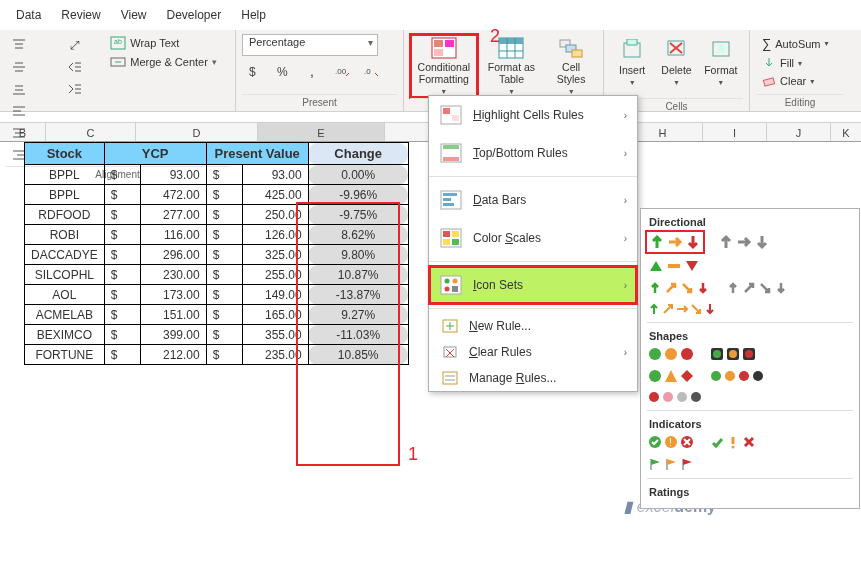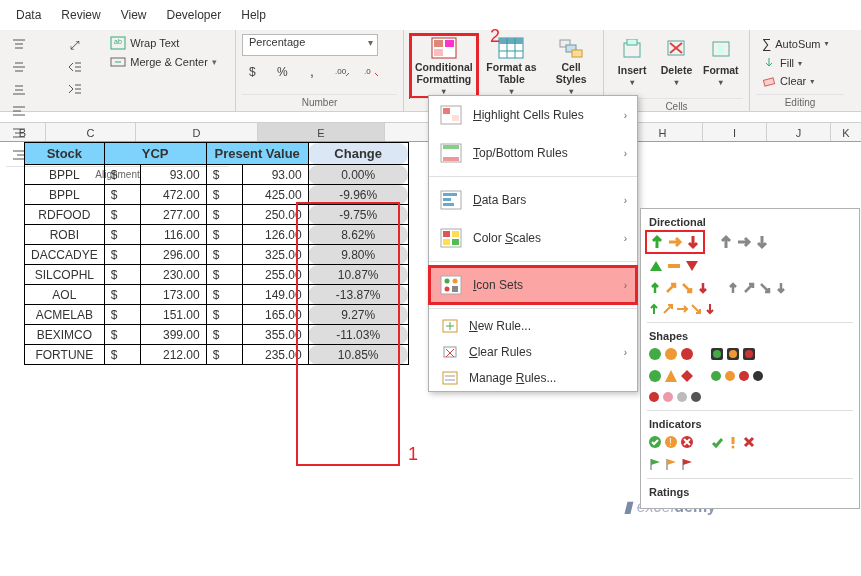--- a/index.html
+++ b/index.html
@@ -9,21 +9,21 @@
 .ribbon-tabs span { color: #333; padding: 4px 2px; cursor: pointer; }
 
 .ribbon { display: flex; background: #f3f2f1; border-bottom: 1px solid #d0d0d0; height: 82px; }
 .grp { border-right: 1px solid #d0d0d0; padding: 4px 6px 0; display: flex; flex-direction: column; }
 .grp-body { flex: 1; display: flex; align-items: flex-start; }
 .grp-label { font-size: 10px; color: #666; text-align: center; padding: 2px 0 3px; border-top: 1px solid #e3e3e3; }
 .mini-btn { width: 24px; height: 20px; display: inline-flex; align-items: center; justify-content: center; background: transparent; margin: 1px; cursor: pointer; }
 .wrap-btn, .merge-btn { display: inline-flex; align-items: center; gap: 4px; padding: 2px 6px; cursor: pointer; font-size: 11px;}
 .dropdown { height: 22px; border: 1px solid #b8b8b8; background: #fff; padding: 1px 16px 1px 6px; font-size: 11px; position: relative; cursor: pointer;}
 .dropdown::after { content: "▾"; position: absolute; right: 4px; top: 2px; font-size: 10px; color: #666;}
-.big-btn { display: flex; flex-direction: column; align-items: center; justify-content: flex-start; width: 68px; height: 64px; padding: 2px; cursor: pointer; font-size: 10.5px; text-align: center; gap: 2px; font-weight: bold;}
+.big-btn { display: flex; flex-direction: column; align-items: center; justify-content: flex-start; width: 68px; height: 64px; padding: 2px; cursor: pointer; font-size: 10.5px; text-align: center; gap: 2px;}
 .big-btn .icon { width: 28px; height: 26px; display: flex; align-items: center; justify-content: center; }
 .high-red { outline: 3px solid #e8242b; outline-offset: -2px; }
 .callout { position: absolute; color: #e8242b; font-size: 18px; font-weight: 400;}
 
 .colhdr { display: flex; border-top: 1px solid #d0d0d0; border-bottom: 1px solid #a0a0a0; background: #f5f5f5; height: 20px; margin-top: 10px; }
 .colhdr div { flex: none; text-align: center; font-size: 11px; color: #444; border-right: 1px solid #d0d0d0; line-height: 20px; }
 .colhdr .sel { background: #d8d8d8; }
 
 .sheet { position: relative; padding-left: 14px; }
 .title-bar { margin: 14px 10px 12px; background: #2e3a6b; color: #fff; font-weight: bold; text-align: center; padding: 6px; font-size: 15px; }
@@ -31,21 +31,21 @@
 .tbl th { background: #7dd3fc; border: 1px solid #000; padding: 3px 6px; font-weight: bold; font-size: 13px; text-align: center; }
 .tbl td { border: 1px solid #000; padding: 2px 6px; font-size: 12px; height: 20px; }
 .stock-col { width: 76px; text-align: center; }
 .num-col { width: 36px; text-align: left; padding-left: 6px;}
 .val-col { width: 66px; text-align: right; padding-right: 6px;}
 .chg-col { width: 100px; text-align: center; background: #ddd; border-radius: 10px; }
 .chg-head { background: #dbe7f5 !important; }
 
 .cf-menu { position: absolute; top: 95px; left: 428px; width: 210px; background: #fff; border: 1px solid #b0b0b0; box-shadow: 2px 2px 6px rgba(0,0,0,0.25); z-index: 5;}
 .cf-menu .mrow { display: flex; align-items: center; padding: 8px 10px; gap: 10px; cursor: pointer; position: relative;}
-.cf-menu .mrow.high-red { background: #fca5a5;}
+.cf-menu .mrow.high-red { background: #bef264;}
 .cf-menu .mico { width: 24px; height: 22px; display: inline-flex; align-items: center; justify-content: center;}
 .cf-menu .mlabel { flex: 1; font-size: 12px; }
 .cf-menu .mlabel u { text-decoration: underline; }
 .cf-menu .arrow { color: #666; font-size: 10px; }
 .cf-menu .sep { height: 1px; background: #e0e0e0; margin: 4px 0; }
 .cf-menu .thin .mico { width: 18px; height: 16px;}
 .cf-menu .thin { padding: 5px 10px 5px 12px; }
 
 .icon-panel { position: absolute; top: 208px; left: 640px; width: 220px; background: #fff; border: 1px solid #b0b0b0; z-index: 6; padding: 4px 6px 6px;}
 .icon-panel .phdr { font-weight: bold; font-size: 11px; padding: 3px 2px 4px;}
@@ -194,21 +194,21 @@
             </svg>
           </span>
         <span class="mini-btn">
             <svg width="16" height="14">
               <text x="0" y="10" font-size="8" fill="#444">.0</text>
               <path d="M11 9 L14 12" stroke="#d33"></path>
             </svg>
           </span>
       </div>
     </div>
-    <div class="grp-label">Number</div>
+    <div class="grp-label">Present</div>
   </div>
 
   <div class="grp" style="width:200px">
     <div class="grp-body">
       <div class="big-btn high-red">
         <span class="icon">
             <svg width="26" height="22">
               <rect x="1" y="1" width="24" height="20" fill="#fff" stroke="#b33"></rect>
               <rect x="3" y="3" width="9" height="7" fill="#d87"></rect>
               <rect x="14" y="3" width="9" height="7" fill="#f3c"></rect>

